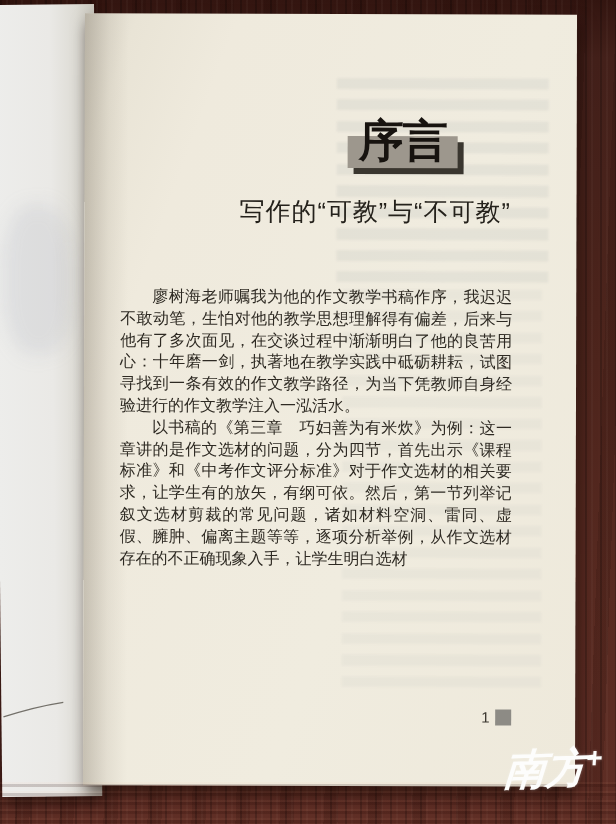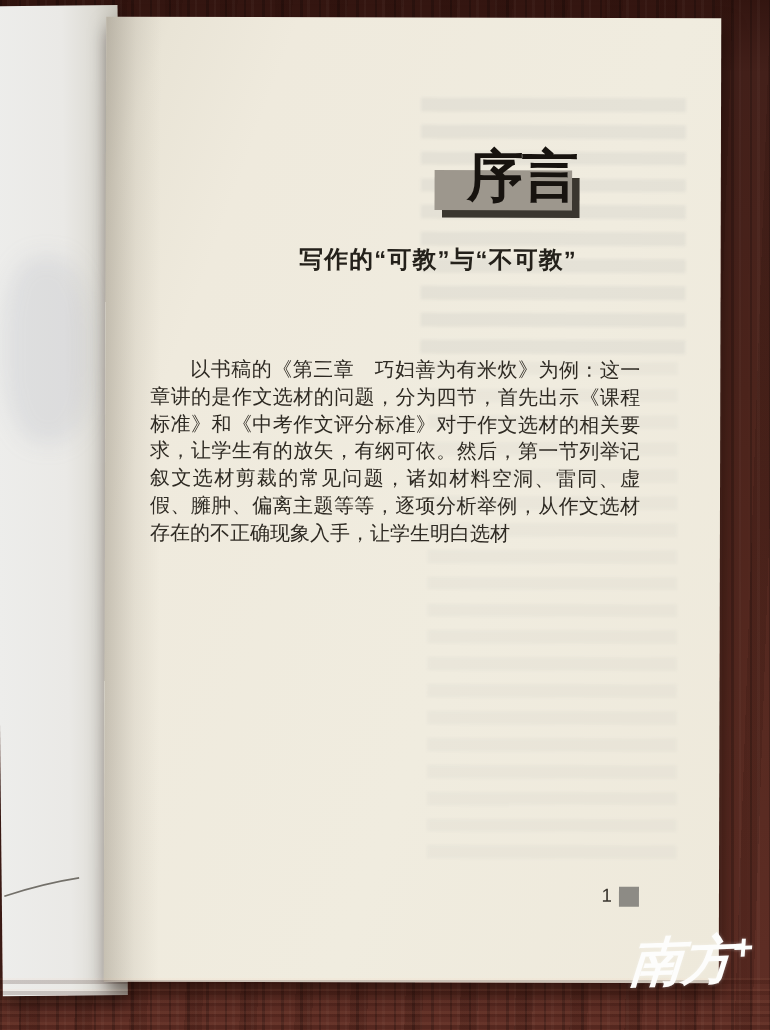--- a/index.html
+++ b/index.html
@@ -51,26 +51,26 @@
   .ghost-b{
     left:258px;top:275px;width:200px;height:400px;opacity:.3;
     background:repeating-linear-gradient(180deg, rgba(104,114,128,.14) 0 11px, rgba(0,0,0,0) 11px 21.5px);
   }
   
   .title-box{
     position:absolute;left:263px;top:122px;width:110px;height:32px;
     background:#9d978d;box-shadow:6px 6px 0 #3a362f;
   }
   .title-text{
-    position:absolute;left:259px;top:103px;width:118px;text-align:right;
+    position:absolute;left:259px;top:103px;width:118px;text-align:center;
     font-size:45px;line-height:48px;font-weight:800;color:#17130f;letter-spacing:-1px;
   }
   .heading{
     position:absolute;left:155px;top:181px;width:360px;
-    font-size:19px;font-weight:700;color:#24211b;letter-spacing:1px;white-space:nowrap;
+    font-size:25px;font-weight:400;color:#24211b;letter-spacing:1px;white-space:nowrap;
   }
   .body-text{
     position:absolute;left:36px;top:272px;width:392px;
     font-size:16px;line-height:21.8px;color:#2e2a23;text-align:justify;
   }
   .body-text p{margin:0;text-indent:2em;}
   .folio{
     position:absolute;left:398px;top:694px;display:flex;align-items:center;gap:6px;
   }
   .folio-num{font-size:15px;color:#3a362f;}
@@ -101,20 +101,21 @@
   <div class="gutter-shade"></div>
   <div class="ghost-band ghost-a"></div>
   <div class="ghost-band ghost-b"></div>
 
   <div class="title-box"></div>
   <div class="title-text">序言</div>
 
   <div class="heading">写作的“可教”与“不可教”</div>
 
   <div class="body-text">
+    <p>廖树海老师嘱我为他的作文教学书稿作序，我迟迟不敢动笔，生怕对他的教学思想理解得有偏差，后来与他有了多次面见，在交谈过程中渐渐明白了他的良苦用心：十年磨一剑，执著地在教学实践中砥砺耕耘，试图寻找到一条有效的作文教学路径，为当下凭教师自身经验进行的作文教学注入一泓活水。</p>
     <p>以书稿的《第三章　巧妇善为有米炊》为例：这一章讲的是作文选材的问题，分为四节，首先出示《课程标准》和《中考作文评分标准》对于作文选材的相关要求，让学生有的放矢，有纲可依。然后，第一节列举记叙文选材剪裁的常见问题，诸如材料空洞、雷同、虚假、臃肿、偏离主题等等，逐项分析举例，从作文选材存在的不正确现象入手，让学生明白选材</p>
   </div>
 
   <div class="folio">
     <span class="folio-num">1</span>
     <span class="folio-square"></span>
   </div>
 </div>
 
 <div class="wood-bottom"></div>

